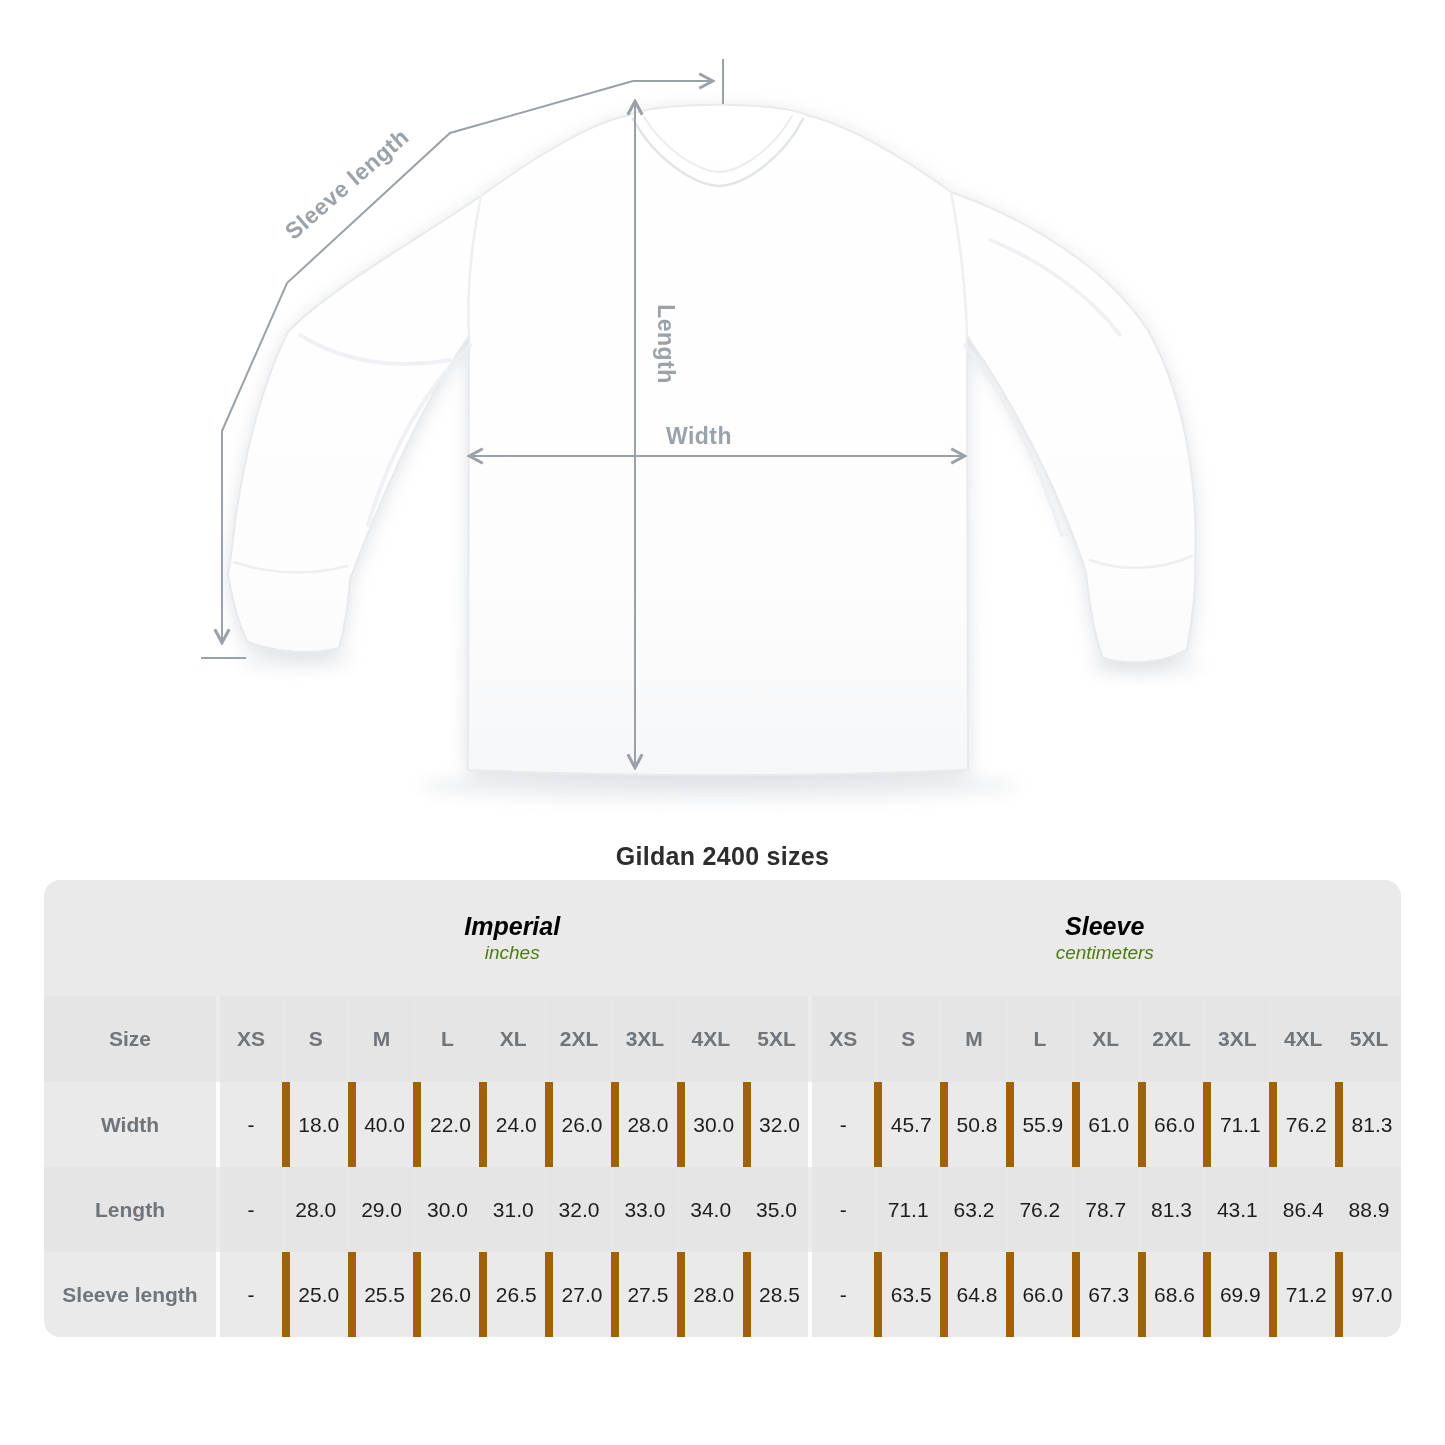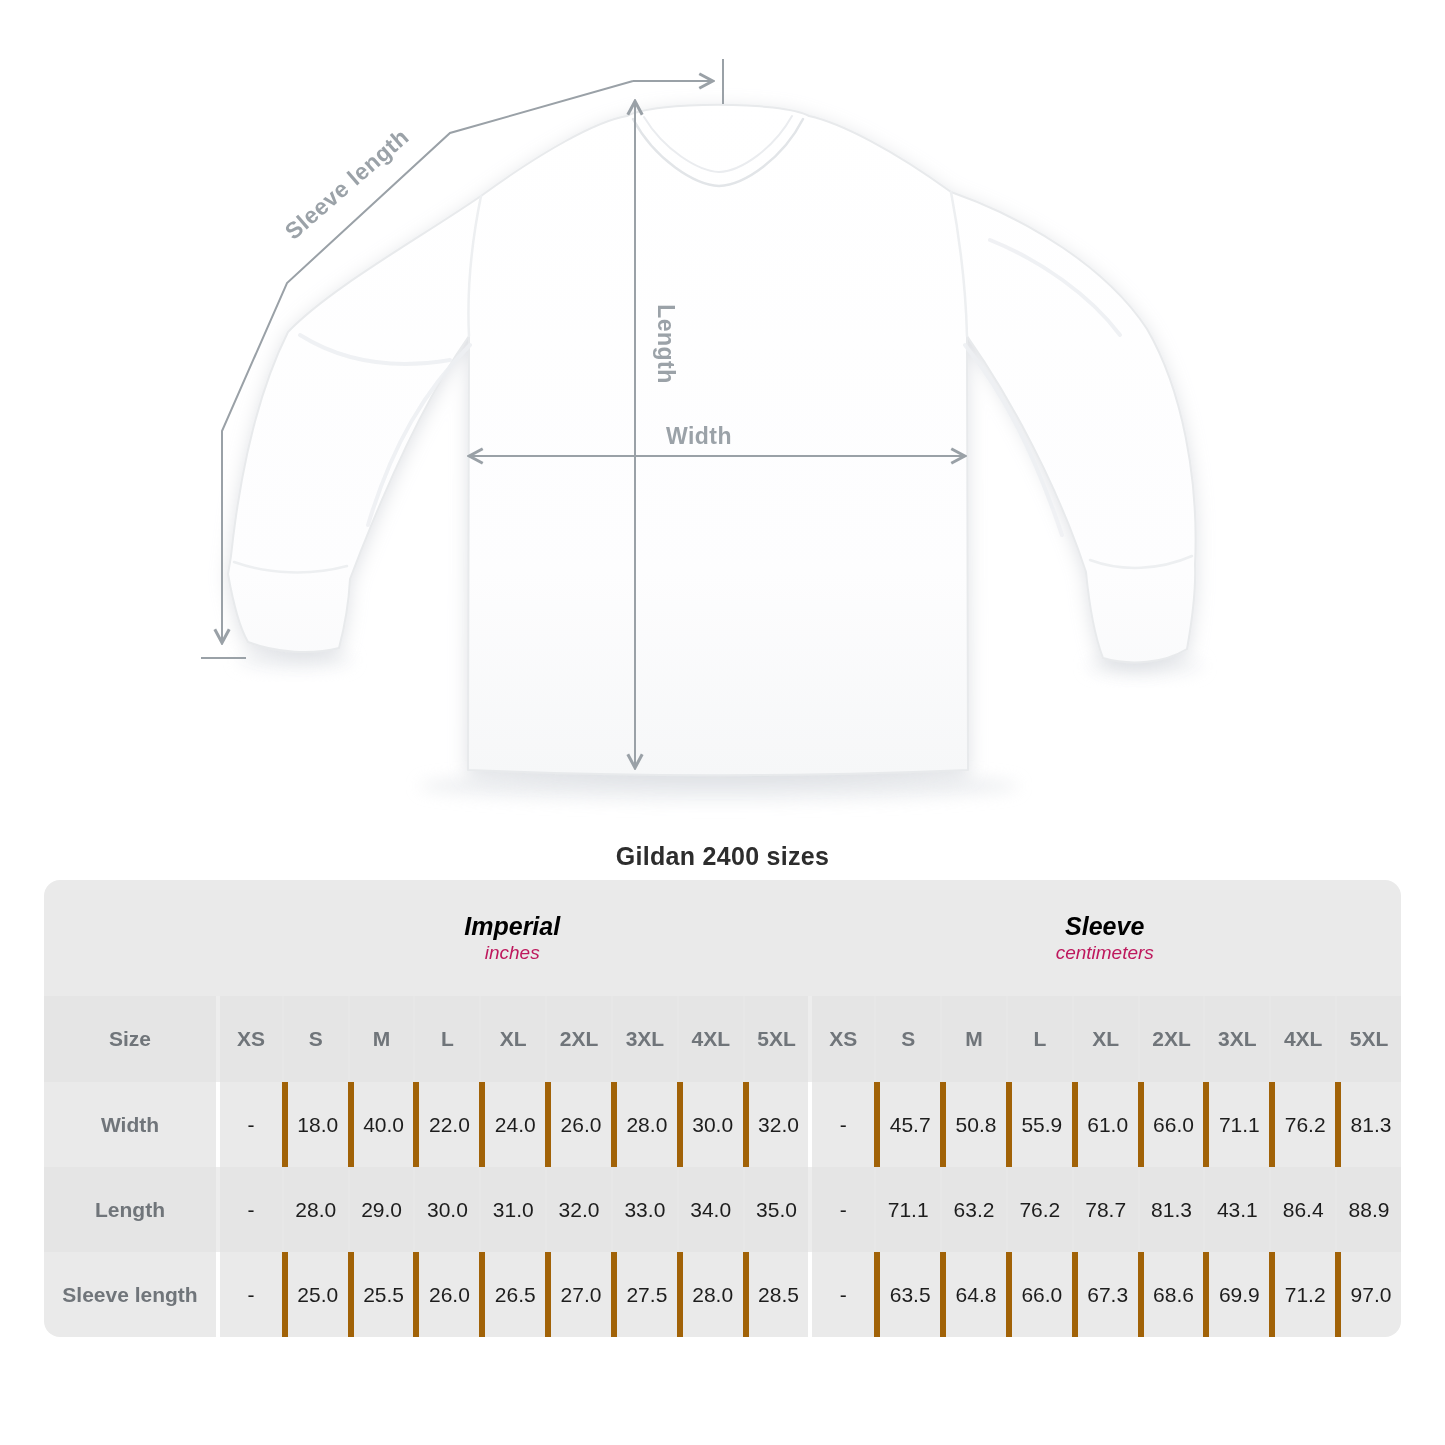--- a/index.html
+++ b/index.html
@@ -21,31 +21,31 @@
 
   .table-wrap{
     width:1357px;margin:0 auto;border-radius:16px;overflow:hidden;background:#ffffff;
   }
   table{width:100%;border-collapse:separate;border-spacing:0;table-layout:fixed;}
   th,td{padding:0;text-align:center;font-size:21px;vertical-align:middle;}
   .label-col{width:172px;}
 
   .group-row th{background:#eaeaea;height:116px;}
   .g-label{font-size:25px;font-weight:bold;font-style:italic;color:#000000;margin-bottom:1px;}
-  .g-unit{font-size:19px;font-style:italic;font-weight:normal;color:#be185d;}
+  .g-unit{font-size:19px;font-style:italic;font-weight:normal;color:#4d7c0f;}
 
   .size-row th{height:86px;background:#ffffff;color:#70757a;font-weight:bold;}
   tbody tr th,tbody tr td{height:85px;}
   tbody th.row-label{color:#70757a;font-weight:bold;font-size:21px;}
   tbody td{color:#1d1d1d;}
 
   tr.gray th,tr.gray td{background:#eaeaea;}
   tr.white th,tr.white td{background:#e5e5e5;}
 
-  tr.gray .cell{border-left:6px solid #a16207;}
+  tr.gray .cell{border-left:8px solid #a16207;}
   tr.gray .cell.group-sep{border-left-width:4px;border-left-color:#ffffff;}
   tr.white .cell,.size-row .cell{border-left:2px solid #e7e7e7;}
   tr.white .cell.group-sep,.size-row .cell.group-sep{border-left-width:4px;border-left-color:#ededed;}
 </style>
 </head>
 <body>
 
 <div class="page">
 
   <div class="figure">

